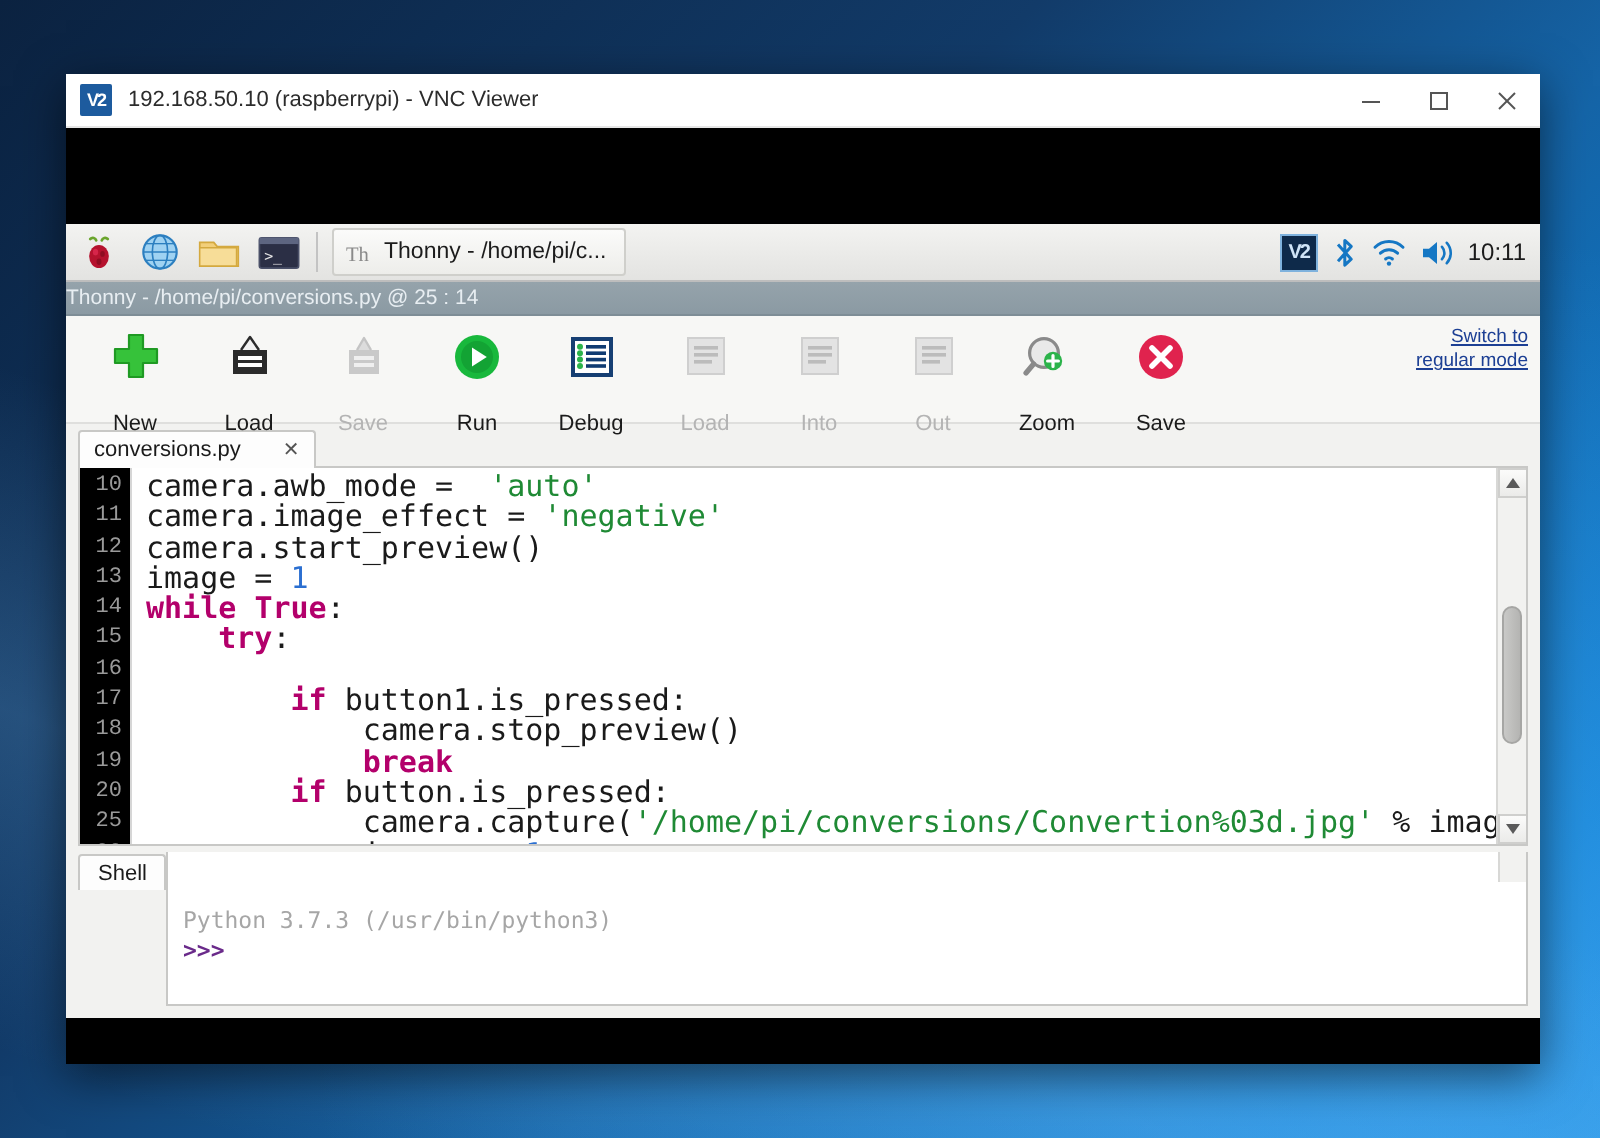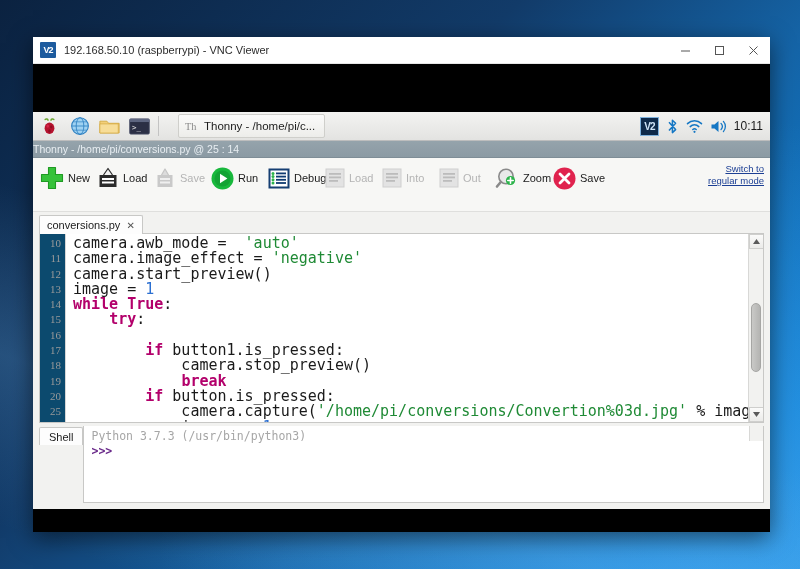--- a/index.html
+++ b/index.html
@@ -71,21 +71,21 @@
   }
   .raspi-ico { width: 21px; height: 21px; }
   .globe-ico { width: 20px; height: 20px; }
   .folder-ico { width: 21px; height: 18px; }
   .term-ico { width: 21px; height: 17px; }
 
   .tb-sep { width: 1px; height: 20px; background: #c3c3c3; margin: 0 5px; }
 
   .tb-taskbutton {
     height: 24px; display: flex; align-items: center; gap: 5px;
-    padding: 0 9px 0 5px; margin-left: 14px;
+    padding: 0 9px 0 5px; margin-left: 2px;
     background: linear-gradient(#fbfbfa,#ededea);
     border: 1px solid #cfcfcb; border-radius: 2px;
     font-size: 11.5px; color: #1c1c1c; max-width: 210px; text-align: center;
   }
   .thonny-ico { width: 15px; height: 15px; }
 
   .tb-tray { margin-left: auto; display: flex; align-items: center; gap: 7px; padding-right: 7px; }
   .tray-vnc {
     width: 19px; height: 19px; background: #0e2a4a; color: #cfe4f7;
     font-size: 10px; font-weight: bold; letter-spacing: -1px;
@@ -108,59 +108,59 @@
     border-bottom: 1px solid #7e8d96;
   }
   .thonny-toolbar {
     height: 54px; flex: 0 0 54px;
     background: #f7f7f5;
     display: flex; align-items: flex-start; padding: 4px 0 0 6px;
     position: relative;
     border-bottom: 1px solid #dfdfdd;
   }
   .tool {
-    width: 57px; display: flex; flex-direction: row; align-items: center;
-    gap: 3px; padding-top: 3px;
+    width: 57px; display: flex; flex-direction: column; align-items: center;
+    gap: 15px; padding-top: 3px;
   }
   .tool .glyph { height: 26px; display: flex; align-items: center; justify-content: center; }
   .tool .lbl { font-size: 11px; color: #1b1b1b; }
   .tool.disabled .lbl { color: #b4b4b4; }
 
   .switch-link {
     position: absolute; right: 6px; top: 5px; width: 62px;
     text-align: right; font-size: 9.5px; line-height: 12px;
     color: #1c3f94; text-decoration: underline; cursor: pointer;
   }
 
   
   .notebook {
     flex: 1 1 auto; display: flex; flex-direction: column;
     padding: 0 6px 0 6px; min-height: 0;
   }
   .tabstrip { display: flex; align-items: flex-end; height: 22px; padding-top: 3px; }
   .tab {
-    height: 19px; display: flex; align-items: center; gap: 6px;
+    height: 19px; display: flex; align-items: center; gap: 21px;
     padding: 0 7px; font-size: 11px; color: #1b1b1b;
     background: #fdfdfd; border: 1px solid #c8c8c6; border-bottom: none;
     border-radius: 2px 2px 0 0;
   }
   .tab .x { font-size: 10px; color: #555; }
   .tabstrip .strip-fill {
     flex: 1 1 auto; height: 18px; border-bottom: 1px solid #c8c8c6;
   }
 
   .editor {
     flex: 1 1 auto; min-height: 0; position: relative;
     background: #ffffff; border: 1px solid #c8c8c6; border-top: none;
     display: flex; overflow: hidden;
   }
   .gutter {
-    width: 26px; flex: 0 0 26px; background: #0c4a6e;
+    width: 26px; flex: 0 0 26px; background: #000000;
     border-right: 1px solid #d6d6d6;
-    font-family: Liberation Serif, serif; font-size: 11px;
+    font-family: Liberation Mono, monospace; font-size: 11px;
     color: #9a9a9a; text-align: right; padding: 2px 4px 0 0;
   }
   .gutter div { height: 15.3px; line-height: 15.3px; }
   .code {
     flex: 1 1 auto; overflow: hidden; padding: 2px 0 0 7px;
     font-family: "DejaVu Sans Mono", monospace; font-size: 15px;
     color: #1a1a1a; white-space: pre;
   }
   .code div { height: 15.3px; line-height: 15.3px; }
   .kw  { color: #b3006b; font-weight: bold; }
@@ -194,21 +194,21 @@
     border: 1px solid #c8c8c6; border-bottom: none; border-radius: 2px 2px 0 0;
   }
   .shell-tabs .strip-fill { flex: 1 1 auto; height: 17px; border-bottom: 1px solid #c8c8c6; }
   .shell-body {
     flex: 1 1 auto; background: #fff; border: 1px solid #c8c8c6; border-top: none;
     position: relative; padding: 3px 0 0 7px;
     font-family: "DejaVu Sans Mono", monospace; font-size: 11.5px;
     overflow: hidden;
   }
   .shell-body div { height: 15px; line-height: 15px; }
-  .sh-banner { color: #a6a6a6; }
+  .sh-banner { color: #a6a6a6; margin-top: 24px; }
   .sh-prompt { color: #6a2a8a; font-weight: bold; }
   .shell-scroll {
     position: absolute; right: 0; top: 0; bottom: 0; width: 14px;
     background: #f2f2f0; border-left: 1px solid #d8d8d6;
   }
 </style>
 </head>
 <body>
 
 <div class="desk-sheen"></div>

